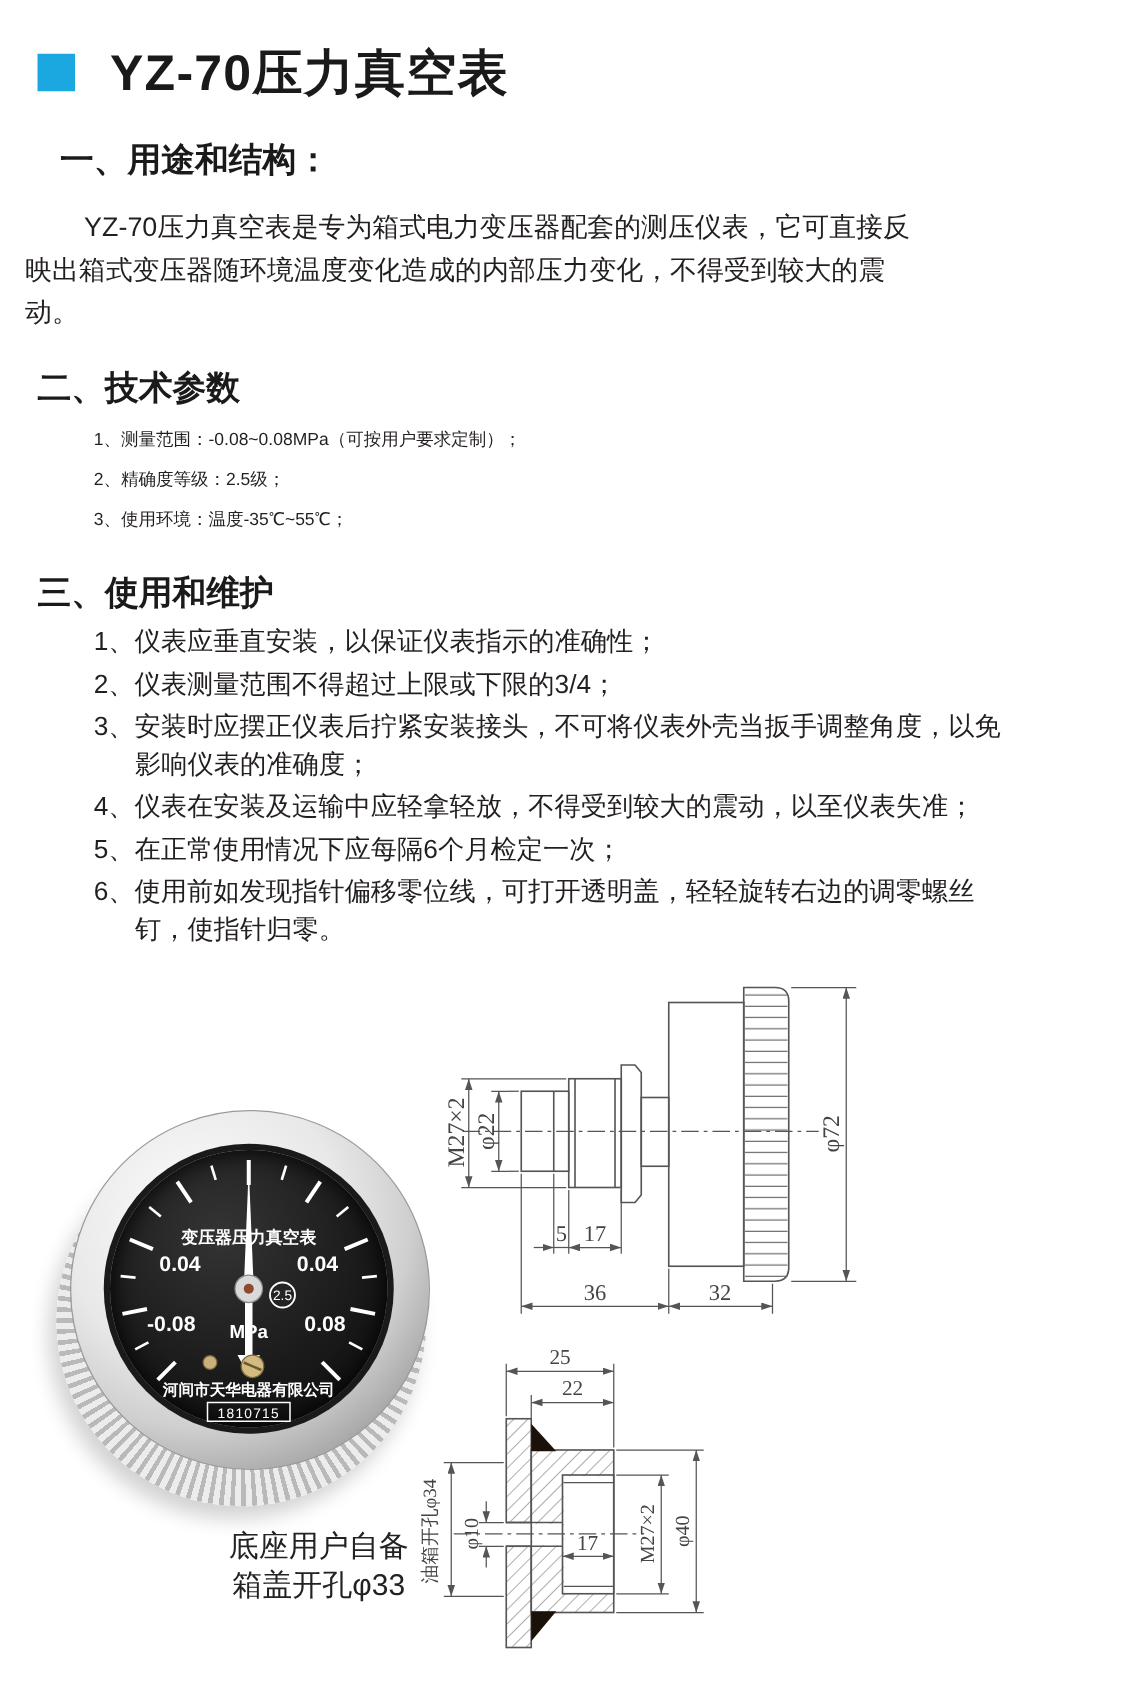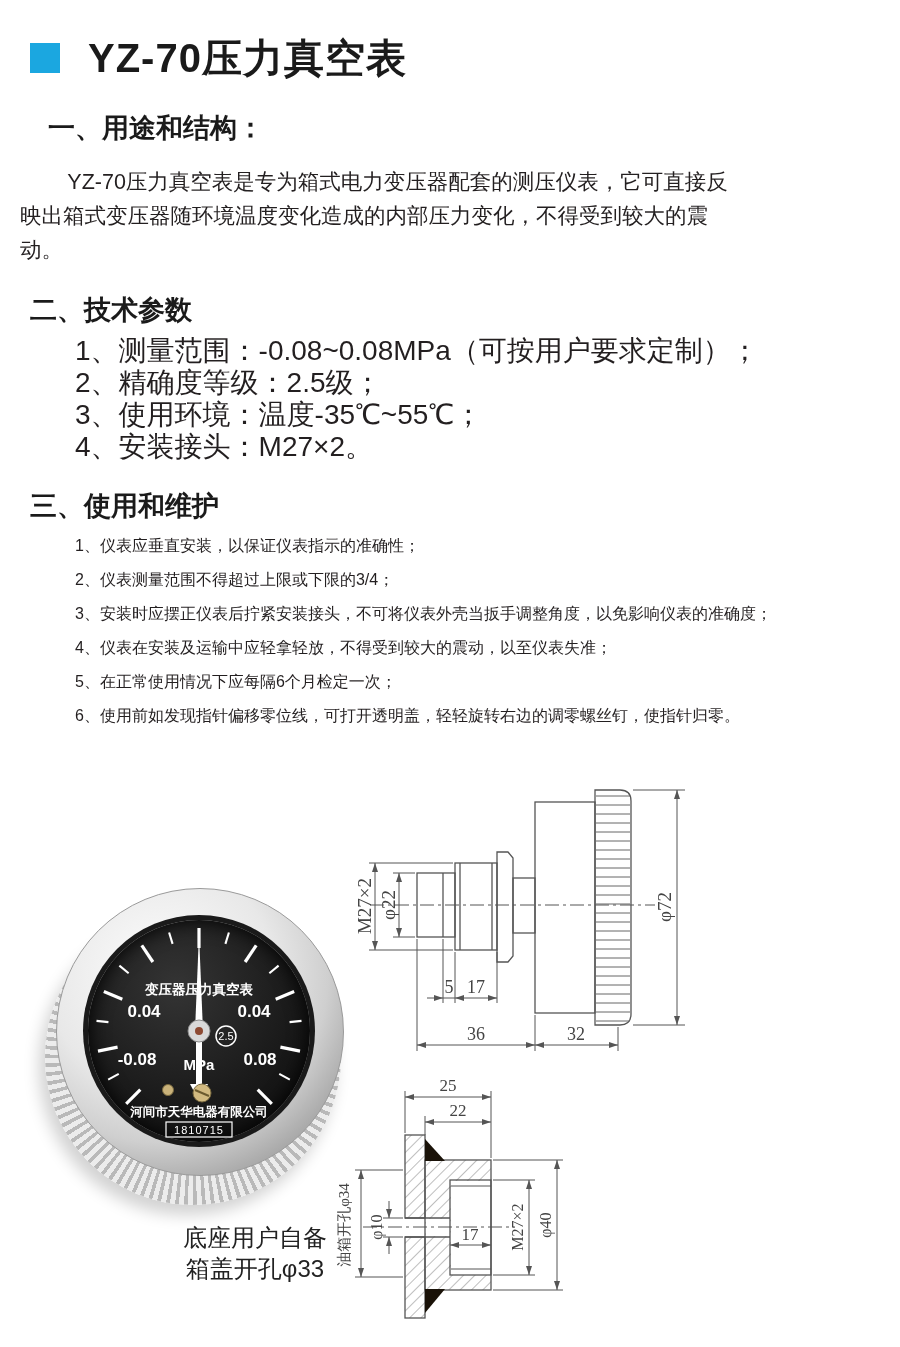--- a/index.html
+++ b/index.html
@@ -11,22 +11,22 @@
   .hdr{display:flex;align-items:center;margin:35px 0 0 30px;height:46px;}
   .hdr-sq{width:30px;height:30px;background:#1ba7e0;margin-right:28px;}
   .hdr-title{font-size:40px;font-weight:700;letter-spacing:1px;color:#1a1a1a;}
   
   .sec-h{margin:26px 0 0 30px;font-size:27px;font-weight:700;color:#1a1a1a;height:34px;line-height:34px;}
   .sec-h.first{margin-top:30px;margin-left:48px;}
   
   .para{margin:20px 0 0 20px;width:720px;font-size:21.5px;line-height:34px;text-indent:2.2em;}
   
   ul.plain{list-style:none;margin:8px 0 0 0;padding:0 0 0 75px;width:740px;}
-  ul.tech li{font-size:28px;line-height:32px;}
-  ul.usage li{font-size:16px;line-height:30px;margin-bottom:4px;padding-left:33px;text-indent:-33px;}
+  ul.tech li{font-size:14px;line-height:32px;}
+  ul.usage li{font-size:21px;line-height:30px;margin-bottom:4px;padding-left:33px;text-indent:-33px;}
   
   .fig{position:absolute;}
   
   .photo{left:43px;top:885px;width:310px;height:325px;}
   .collar{position:absolute;left:2px;top:24px;width:296px;height:296px;border-radius:50%;
     background:repeating-conic-gradient(#b9b9b9 0deg 1.5deg,#ececec 1.5deg 3.5deg);
     box-shadow:-6px 10px 16px rgba(0,0,0,.18);}
   .bezel{position:absolute;left:13px;top:3px;width:286px;height:286px;border-radius:50%;
     background:radial-gradient(circle at 36% 30%,#fdfdfd 0%,#e8e8e8 42%,#cfcfcf 62%,#979797 86%,#6f6f6f 100%);
     border:1px solid #9a9a9a;}
@@ -53,21 +53,20 @@
   </div>
 
   <div class="sec-h first">一、用途和结构：</div>
   <p class="para">YZ-70压力真空表是专为箱式电力变压器配套的测压仪表，它可直接反映出箱式变压器随环境温度变化造成的内部压力变化，不得受到较大的震动。</p>
 
   <div class="sec-h">二、技术参数</div>
   <ul class="plain tech">
     <li>1、测量范围：-0.08~0.08MPa（可按用户要求定制）；</li>
     <li>2、精确度等级：2.5级；</li>
     <li>3、使用环境：温度-35℃~55℃；</li>
-    <li>4、安装接头：M27×2。</li>
   </ul>
 
   <div class="sec-h">三、使用和维护</div>
   <ul class="plain usage">
     <li>1、仪表应垂直安装，以保证仪表指示的准确性；</li>
     <li>2、仪表测量范围不得超过上限或下限的3/4；</li>
     <li>3、安装时应摆正仪表后拧紧安装接头，不可将仪表外壳当扳手调整角度，以免影响仪表的准确度；</li>
     <li>4、仪表在安装及运输中应轻拿轻放，不得受到较大的震动，以至仪表失准；</li>
     <li>5、在正常使用情况下应每隔6个月检定一次；</li>
     <li>6、使用前如发现指针偏移零位线，可打开透明盖，轻轻旋转右边的调零螺丝钉，使指针归零。</li>

